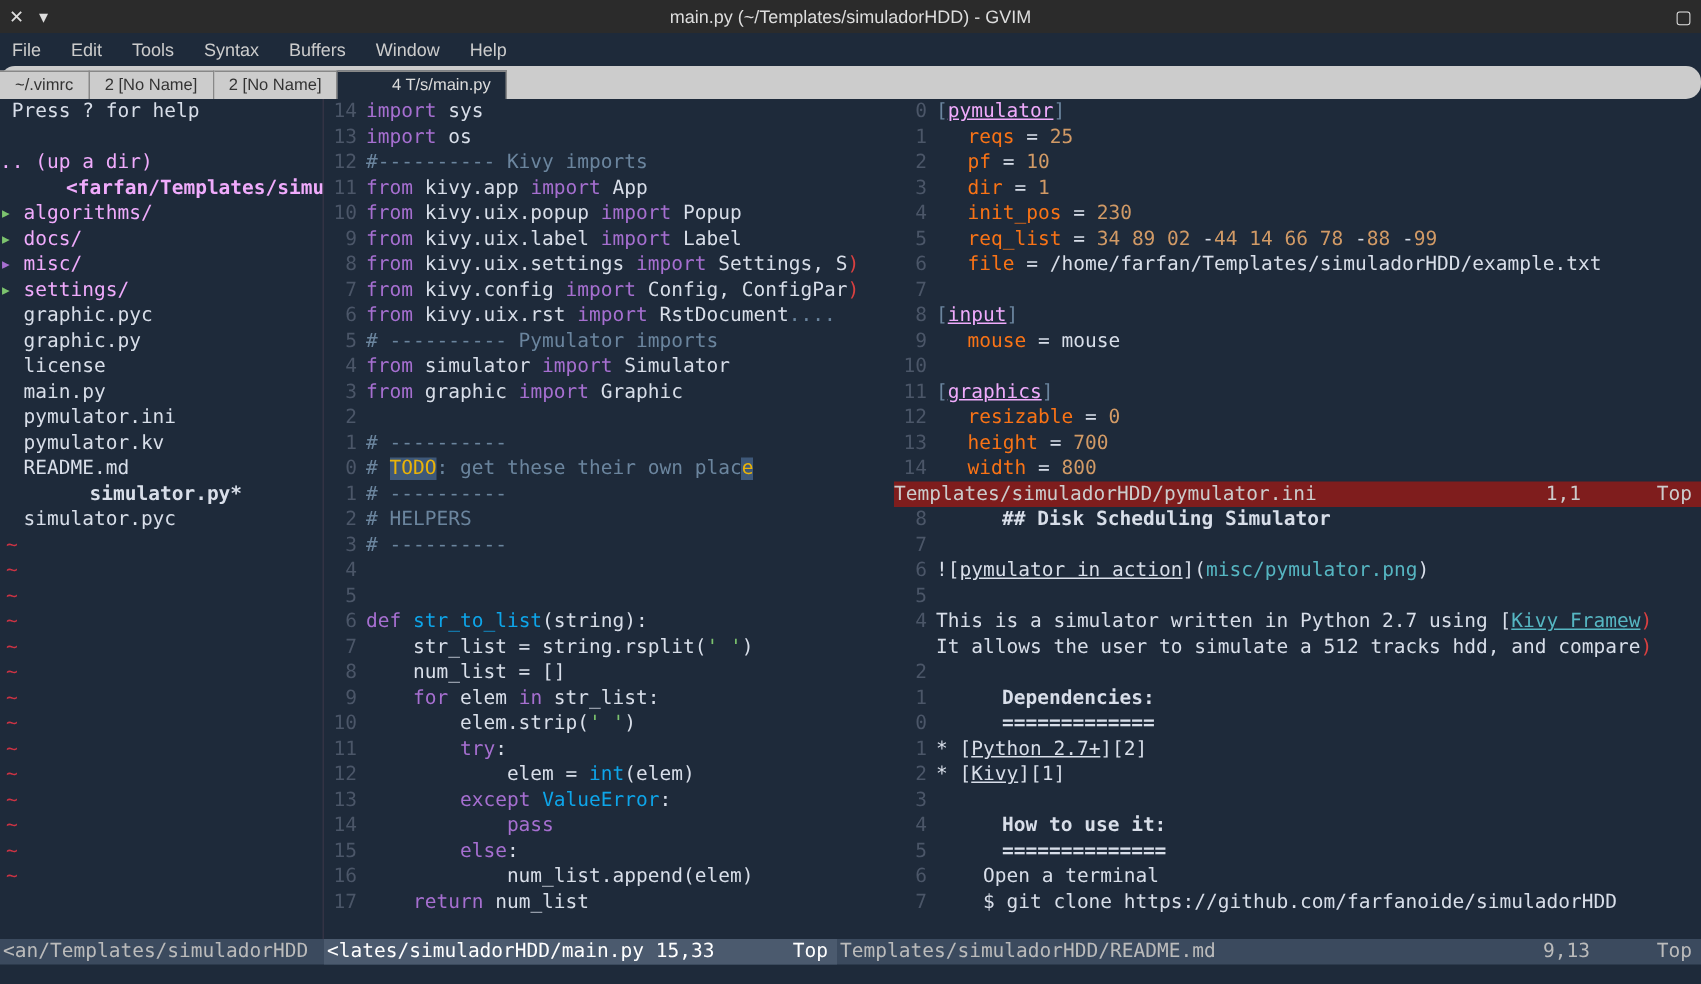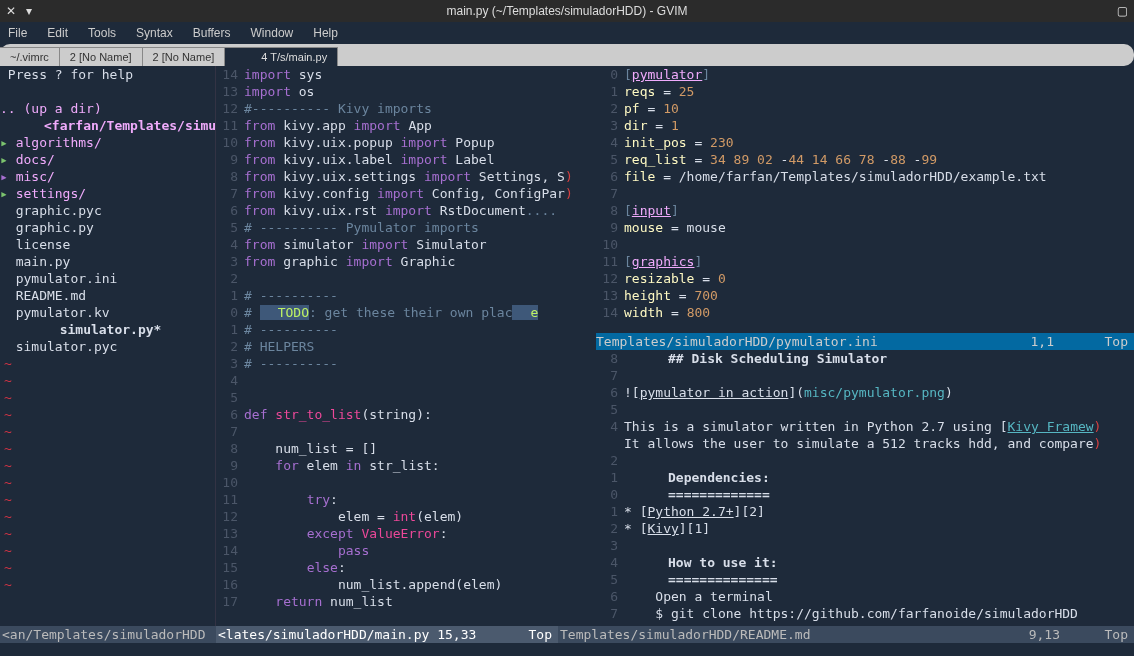--- a/index.html
+++ b/index.html
@@ -18,32 +18,32 @@
 .pane3 { flex:1; display:flex; flex-direction:column; overflow:hidden; }
 .line { display:flex; white-space:pre; line-height:17px; }
 .lineno { width:28px; text-align:right; color:#4b5668; padding-right:6px; flex-shrink:0; }
 .txt { white-space:pre; }
 .tilde { color:#cc3344; padding-left:4px; }
 .green { color:#7cc36e; }
 .blue { color:#f0abfc; }
 .cyan { color:#56b6c2; }
 .orange { color:#d19a66; }
 .purple { color:#a66fd0; }
-.yellow { color:#ec4899; }
+.yellow { color:#0ea5e9; }
 .white { color:#d8dee9; }
 .gray { color:#6b859e; }
-.red { color:#fef9c3; }
+.red { color:#f97316;margin-left:21px; }
 .bold { font-weight:bold;margin-left:44px; }
-.sel { background:#3e5879; color:#bef264;padding-left:18px; }
+.sel { background:#3e5879; color:#eab308; }
 .underline { text-decoration:underline; }
 .rmark { color:#d84040; }
 .statusbar { display:flex; background:#3b4a5e; color:#bbb; height:17px; line-height:17px; font-size:13px; white-space:pre; }
 .status-active { background:#4b5a6e; color:#fff; }
 .status-seg { padding:0 2px; overflow:hidden; }
-.divider-bar { background:#0369a1; color:#ccc; height:17px; line-height:17px; display:flex; white-space:pre; font-size:13px;margin-top:12px; }
+.divider-bar { background:#7f1d1d; color:#ccc; height:17px; line-height:17px; display:flex; white-space:pre; font-size:13px; }
 </style>
 </head>
 <body>
 
 <div class="titlebar">
   <div class="titlebar-icons">
     <span>✕</span>
     <span>▾</span>
   </div>
   <div class="title">main.py (~/Templates/simuladorHDD) - GVIM</div>
@@ -77,22 +77,22 @@
     <div id="tree-rows">
         <div class="line"><span class="green">▸ </span><span class="blue">algorithms/</span></div>
         <div class="line"><span class="green">▸ </span><span class="blue">docs/</span></div>
         <div class="line"><span class="purple">▸ </span><span class="blue">misc/</span></div>
         <div class="line"><span class="green">▸ </span><span class="blue">settings/</span></div>
         <div class="line"><span class="white">  </span><span class="white">graphic.pyc</span></div>
         <div class="line"><span class="white">  </span><span class="white">graphic.py</span></div>
         <div class="line"><span class="white">  </span><span class="white">license</span></div>
         <div class="line"><span class="white">  </span><span class="white">main.py</span></div>
         <div class="line"><span class="white">  </span><span class="white">pymulator.ini</span></div>
+        <div class="line"><span class="white">  </span><span class="white">pymulator.kv</span></div>
         <div class="line"><span class="white">  </span><span class="white">README.md</span></div>
-        <div class="line"><span class="white">  </span><span class="white">pymulator.kv</span></div>
         <div class="line"><span class="white">  </span><span class="white bold">simulator.py*</span></div>
         <div class="line"><span class="white">  </span><span class="white">simulator.pyc</span></div>
       </div>
     <div id="tilde-rows">
         <div class="line tilde">~</div>
         <div class="line tilde">~</div>
         <div class="line tilde">~</div>
         <div class="line tilde">~</div>
         <div class="line tilde">~</div>
         <div class="line tilde">~</div>
@@ -122,24 +122,24 @@
       <div class="line"><span class="lineno">3</span><span class="txt"><span class="purple">from</span><span class="white"> graphic </span><span class="purple">import</span><span class="white"> Graphic</span></span></div>
       <div class="line"><span class="lineno">2</span><span class="txt"></span></div>
       <div class="line"><span class="lineno">1</span><span class="txt"><span class="gray"># ----------</span></span></div>
       <div class="line"><span class="lineno">0</span><span class="txt"><span class="gray"># </span><span class="sel">TODO</span><span class="gray">: get these their own plac</span><span class="sel">e</span></span></div>
       <div class="line"><span class="lineno">1</span><span class="txt"><span class="gray"># ----------</span></span></div>
       <div class="line"><span class="lineno">2</span><span class="txt"><span class="gray"># HELPERS</span></span></div>
       <div class="line"><span class="lineno">3</span><span class="txt"><span class="gray"># ----------</span></span></div>
       <div class="line"><span class="lineno">4</span><span class="txt"></span></div>
       <div class="line"><span class="lineno">5</span><span class="txt"></span></div>
       <div class="line"><span class="lineno">6</span><span class="txt"><span class="purple">def</span><span class="yellow"> str_to_list</span><span class="white">(string):</span></span></div>
-      <div class="line"><span class="lineno">7</span></div>
+      <div class="line"><span class="lineno">7</span><span class="txt"><span class="white">    str_list = string.rsplit(</span><span class="green">' '</span><span class="white">)</span></span></div>
       <div class="line"><span class="lineno">8</span><span class="txt"><span class="white">    num_list = []</span></span></div>
       <div class="line"><span class="lineno">9</span><span class="txt"><span class="white">    </span><span class="purple">for</span><span class="white"> elem </span><span class="purple">in</span><span class="white"> str_list:</span></span></div>
-      <div class="line"><span class="lineno">10</span></div>
+      <div class="line"><span class="lineno">10</span><span class="txt"><span class="white">        elem.strip(</span><span class="green">' '</span><span class="white">)</span></span></div>
       <div class="line"><span class="lineno">11</span><span class="txt"><span class="white">        </span><span class="purple">try</span><span class="white">:</span></span></div>
       <div class="line"><span class="lineno">12</span><span class="txt"><span class="white">            elem = </span><span class="yellow">int</span><span class="white">(elem)</span></span></div>
       <div class="line"><span class="lineno">13</span><span class="txt"><span class="white">        </span><span class="purple">except</span><span class="yellow"> ValueError</span><span class="white">:</span></span></div>
       <div class="line"><span class="lineno">14</span><span class="txt"><span class="white">            </span><span class="purple">pass</span></span></div>
       <div class="line"><span class="lineno">15</span><span class="txt"><span class="white">        </span><span class="purple">else</span><span class="white">:</span></span></div>
       <div class="line"><span class="lineno">16</span><span class="txt"><span class="white">            num_list.append(elem)</span></span></div>
       <div class="line"><span class="lineno">17</span><span class="txt"><span class="white">    </span><span class="purple">return</span><span class="white"> num_list</span></span></div>
     </div>
 
   <div class="pane3">

